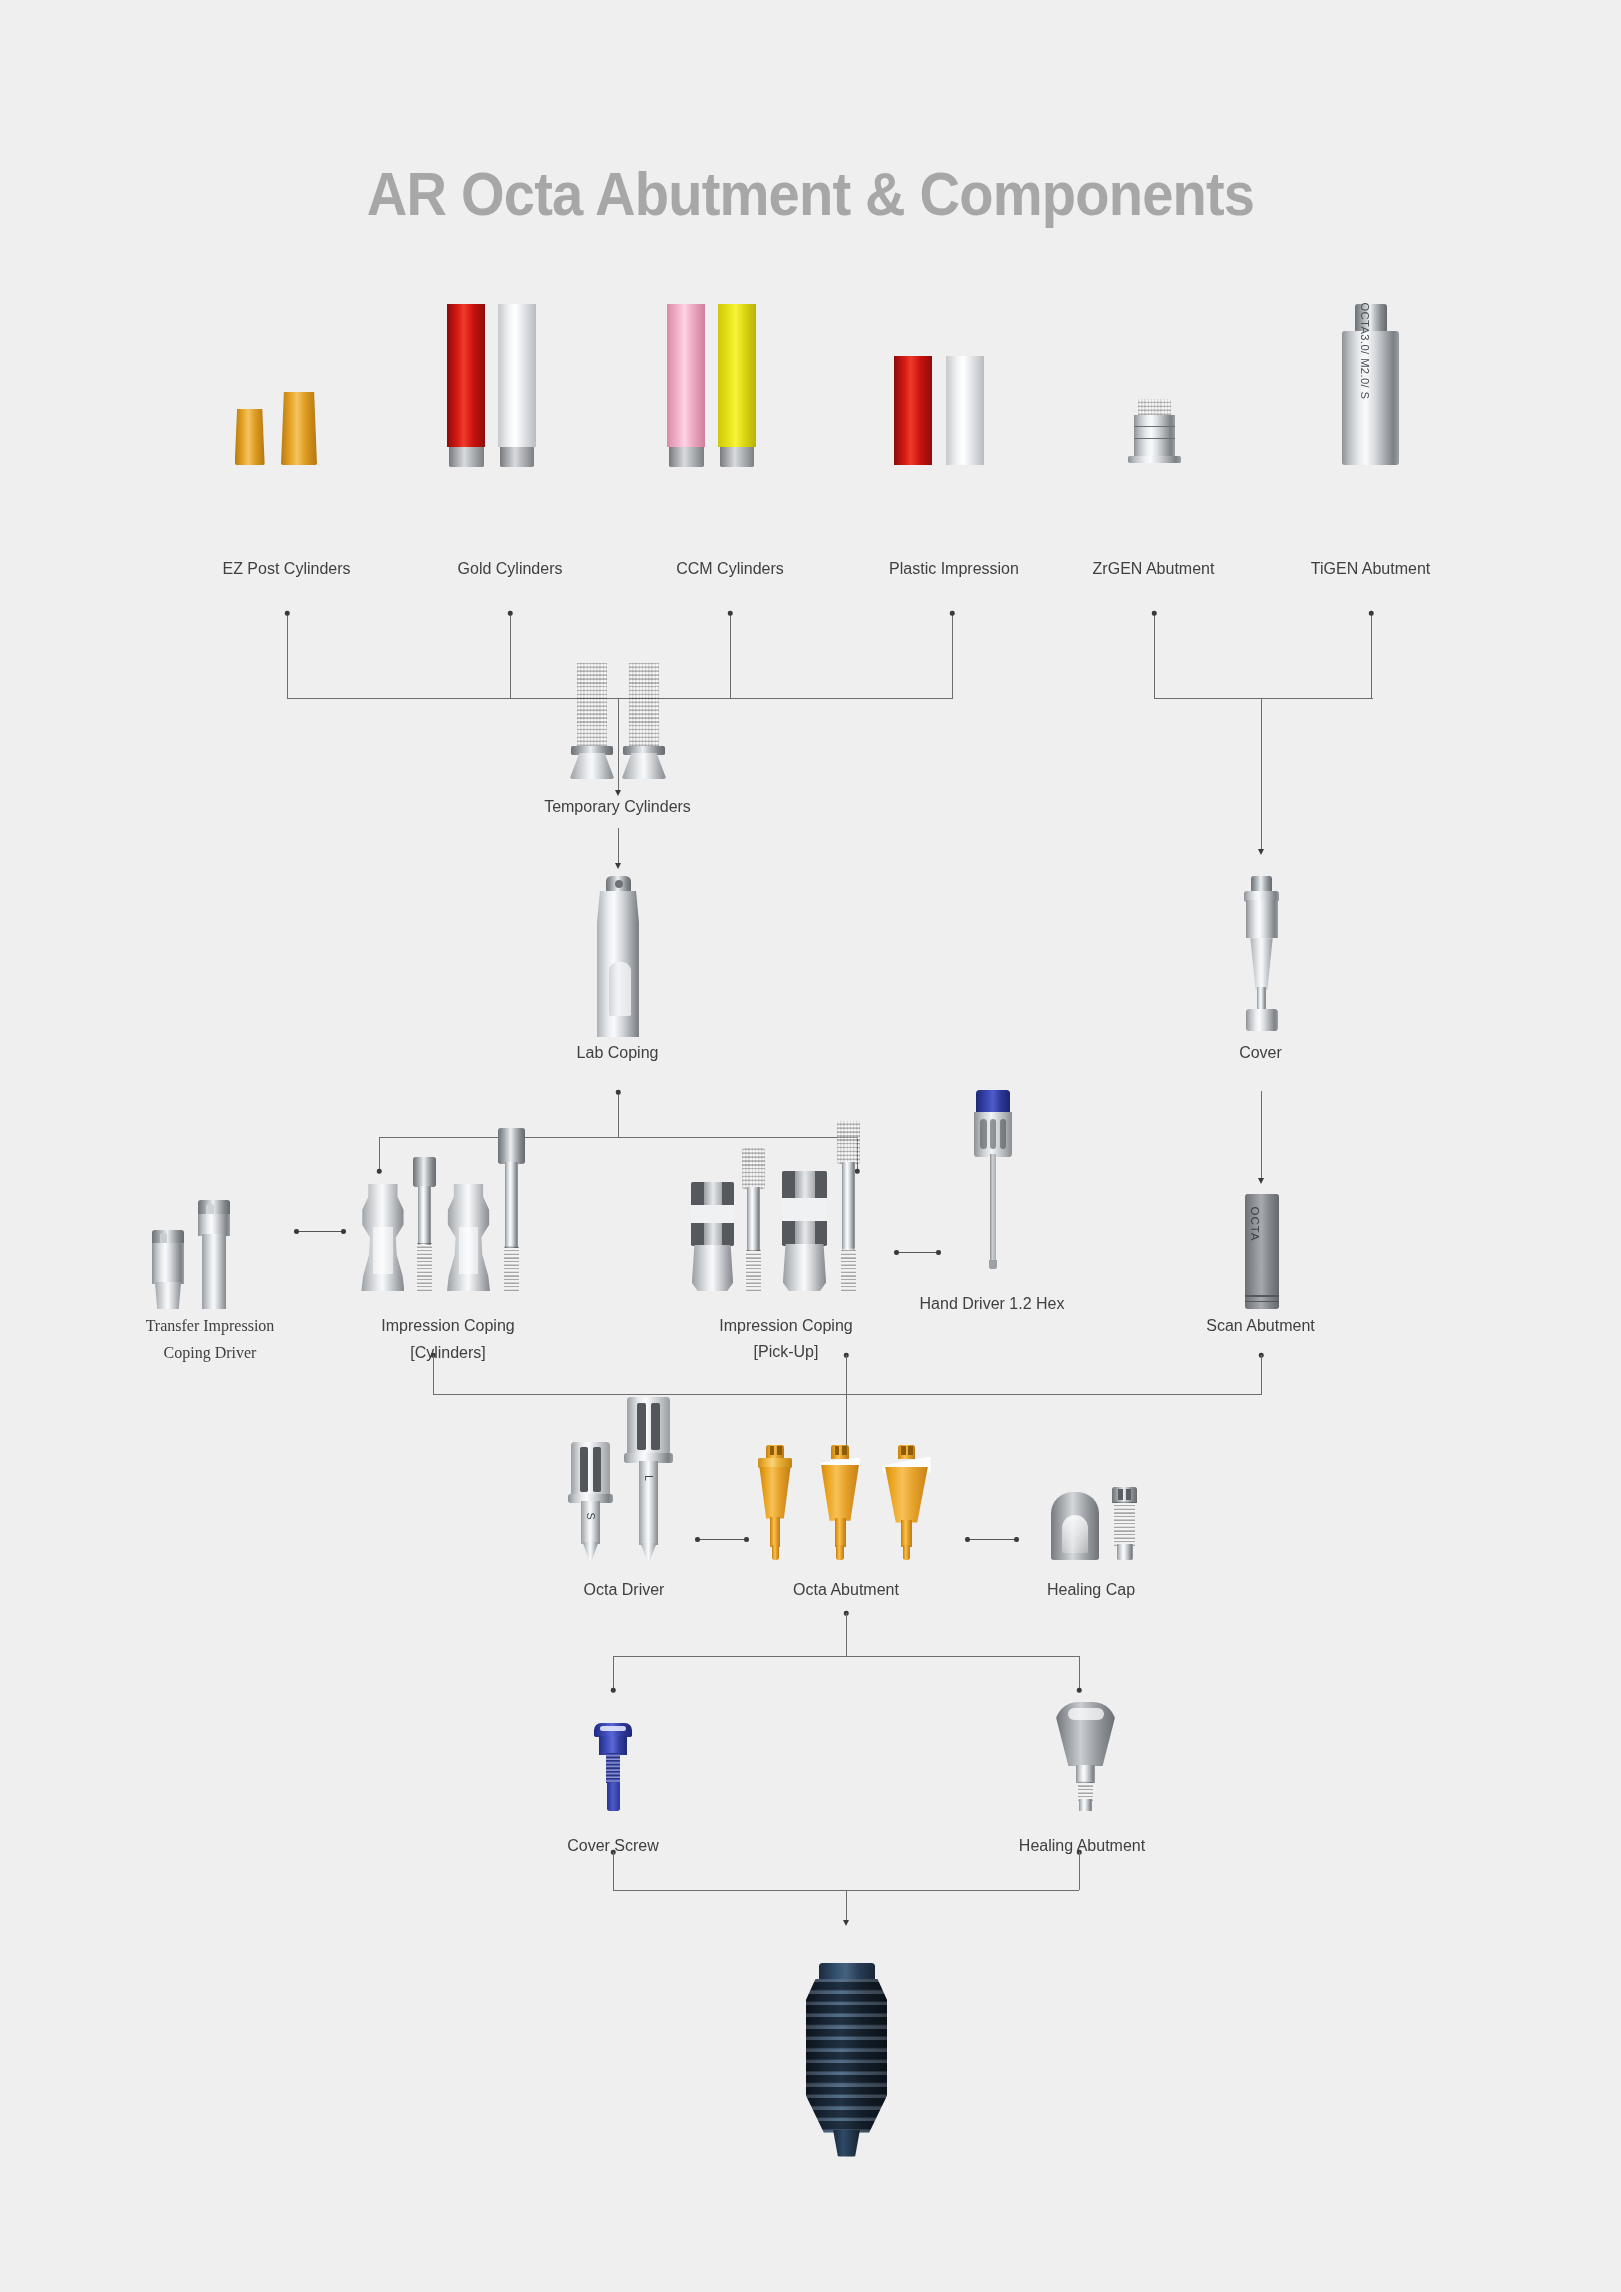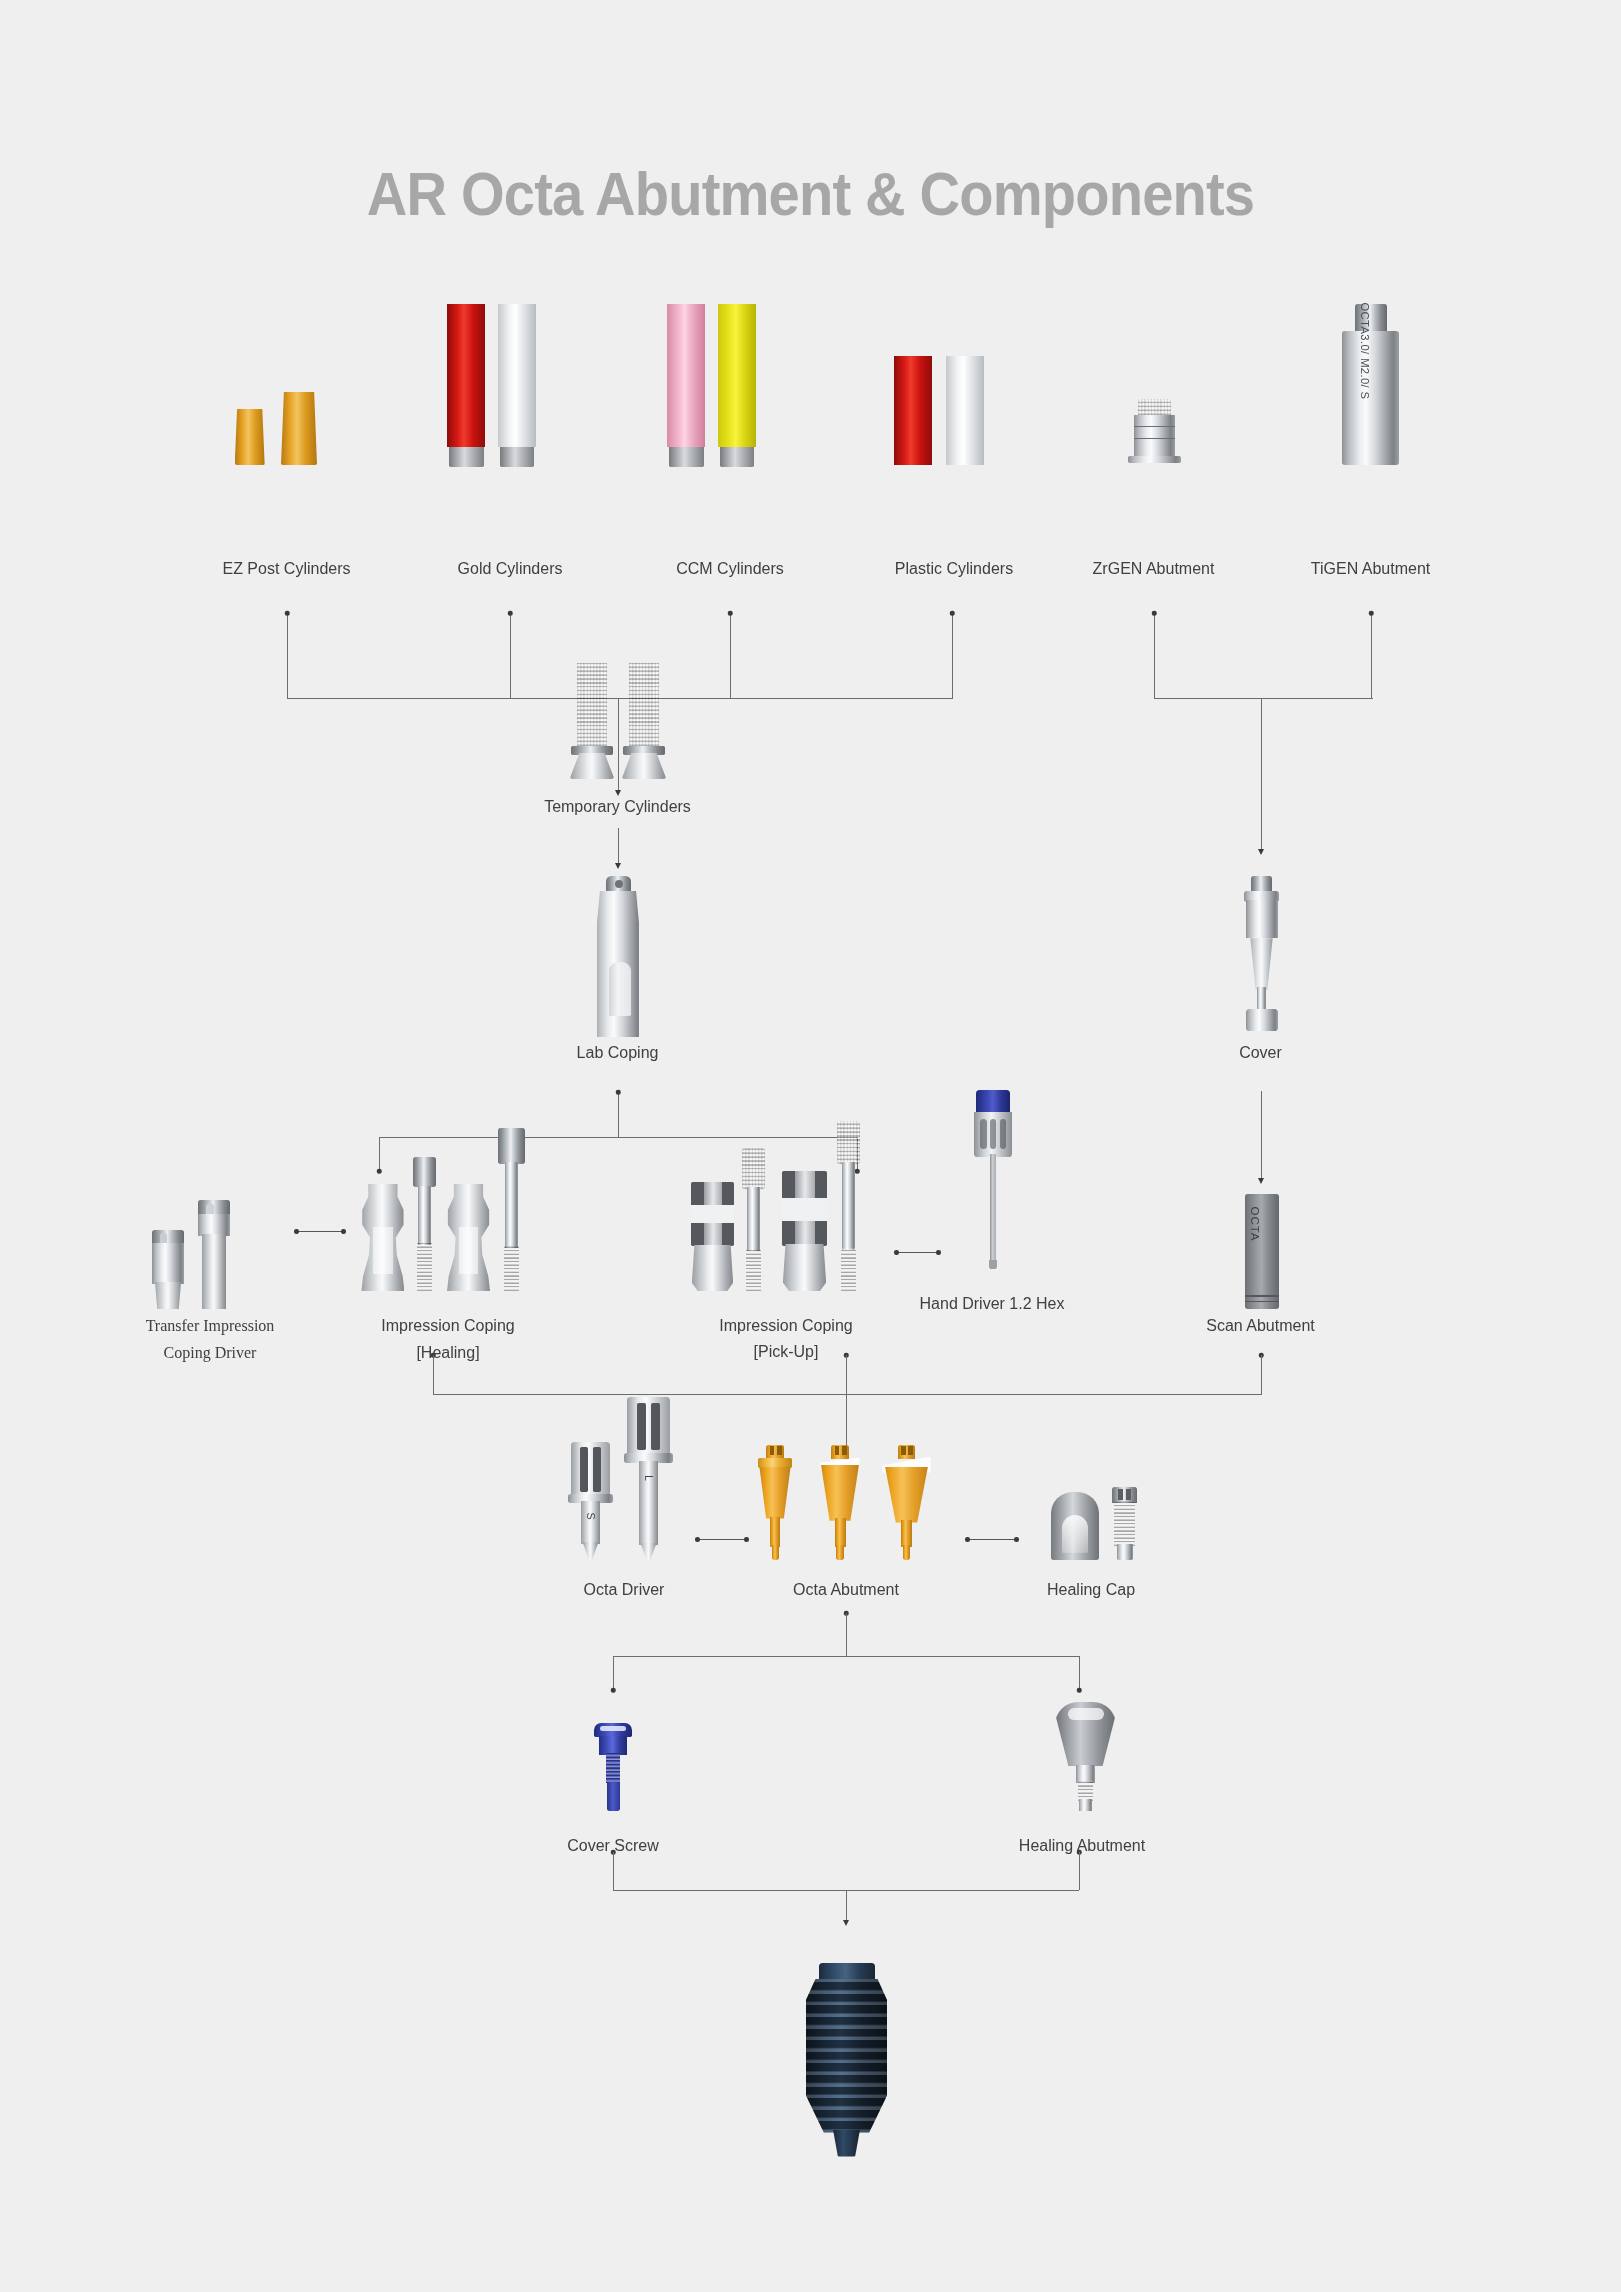--- a/index.html
+++ b/index.html
@@ -144,21 +144,21 @@
 
   <div class="node" style="left:878px;top:358px;width:152px;height:179px;">
     <div class="part" style="left:16px;bottom:72px;width:38px;height:109px;">
       <div style="position:absolute;left:0;right:0;top:0;height:66px;" class="c-red threads"></div>
       <div style="position:absolute;left:0;right:0;top:66px;bottom:0;" class="c-red"></div>
     </div>
     <div class="part" style="left:68px;bottom:72px;width:38px;height:109px;">
       <div style="position:absolute;left:0;right:0;top:0;height:66px;" class="c-white threads"></div>
       <div style="position:absolute;left:0;right:0;top:66px;bottom:0;" class="c-white"></div>
     </div>
-    <div class="label" style="top:197px;">Plastic Cylinders</div>
+    <div class="label" style="top:197px;">Plastic Impression</div>
   </div>
 
   <div class="node" style="left:1082px;top:358px;width:143px;height:179px;">
     <div class="part" style="left:52px;bottom:72px;width:41px;height:66px;">
       <div class="metal knurl" style="position:absolute;left:3.6px;right:3.6px;top:0;height:16px;border-radius:1.8px 1.8px 0 0;"></div>
       <div class="metal" style="position:absolute;left:0;right:0;top:16px;height:41px;"></div>
       <div style="position:absolute;left:0;right:0;top:27px;height:1.3px;background:#6b6f73;"></div>
       <div style="position:absolute;left:0;right:0;top:39px;height:1.3px;background:#6b6f73;"></div>
       <div class="metal" style="position:absolute;left:-6.3px;right:-6.3px;top:57px;height:7.2px;border-radius:1.8px;"></div>
     </div>
@@ -286,21 +286,21 @@
       <div class="metal-soft" style="position:absolute;left:0;right:0;top:0;bottom:0;
           clip-path:polygon(16% 0,84% 0,84% 12%,98% 24%,98% 38%,80% 50%,82% 66%,96% 86%,100% 100%,0 100%,4% 86%,18% 66%,20% 50%,2% 38%,2% 24%,16% 12%);"></div>
       <div style="position:absolute;left:11.6px;right:11.6px;top:43px;height:47px;background:rgba(255,255,255,.55);"></div>
     </div>
     <div class="part" style="left:142px;bottom:52px;width:27px;height:163px;">
       <div class="metal-dk" style="position:absolute;left:0;right:0;top:0;height:36px;border-radius:2.7px;"></div>
       <div class="metal" style="position:absolute;left:7.2px;right:7.2px;top:34px;height:86px;"></div>
       <div class="metal threads" style="position:absolute;left:6.3px;right:6.3px;top:118px;bottom:0;"></div>
     </div>
     <div class="label" style="top:166px;">Impression Coping</div>
-    <div class="label" style="top:193px;">[Healing]</div>
+    <div class="label" style="top:193px;">[Cylinders]</div>
   </div>
 
   <div class="node" style="left:682px;top:1128px;width:208px;height:215px;">
     <div class="part" style="left:9px;bottom:52px;width:43px;height:109px;">
       <div style="position:absolute;left:0;right:0;top:0;height:64px;background:#55585c;border-radius:1.8px;"></div>
       <div style="position:absolute;left:12.5px;right:12.5px;top:0;height:64px;
             background:linear-gradient(90deg,#9a9ea2,#e6e8ea 50%,#a6aaae);"></div>
       <div style="position:absolute;left:0;right:0;top:23px;height:18px;background:#f0f1f2;"></div>
       <div class="metal-soft" style="position:absolute;left:0.9px;right:0.9px;top:63px;bottom:0;
             clip-path:polygon(6% 0,94% 0,100% 82%,86% 100%,14% 100%,0 82%);"></div>

